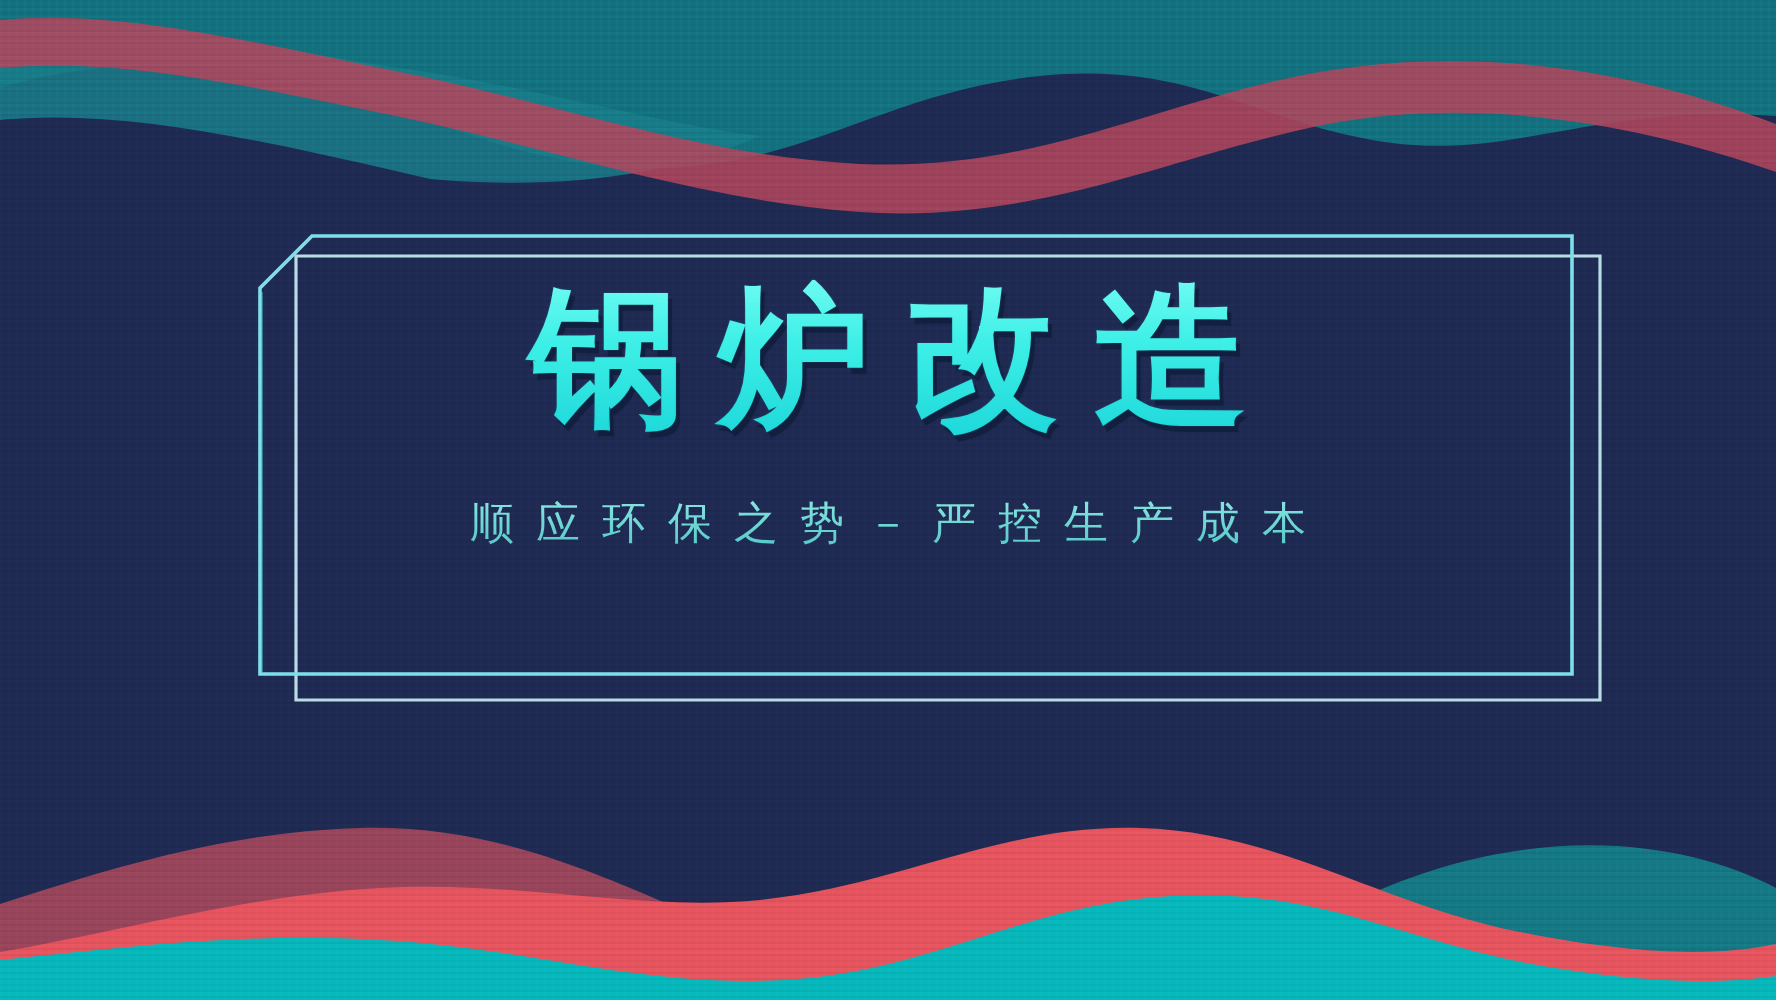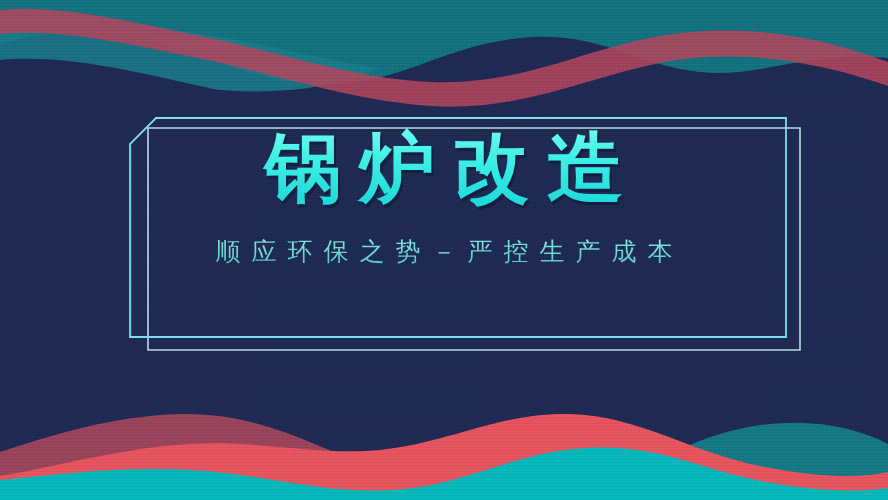--- a/index.html
+++ b/index.html
@@ -55,21 +55,21 @@
     left: 0; top: 0;
     width: 888px; height: 500px;
     pointer-events: none;
   }
   .frame-wrap svg { display:block; width:888px; height:500px; }
 
   
   .text-block {
     position: absolute;
     left: 0;
-    top: 128px;
+    top: 140px;
     width: 888px;
     text-align: center;
   }
   .title {
     margin: 0;
     font-family: "Liberation Sans", "DejaVu Sans", sans-serif;
     font-size: 76px;
     font-weight: 700;
     line-height: 1.06;
     letter-spacing: 18px;
@@ -78,21 +78,21 @@
     background: linear-gradient(180deg, #7dfff6 0%, #3ff0e7 38%, #12cfd5 100%);
     -webkit-background-clip: text;
     background-clip: text;
     -webkit-text-fill-color: transparent;
     text-shadow: 0 0 1px rgba(60,240,232,.25);
     filter: drop-shadow(2px 3px 0 rgba(8,22,48,.55));
   }
   .subtitle {
     margin: 26px 0 16px 0;
     font-family: Liberation Mono, monospace;
-    font-size: 25px;
+    font-size: 22px;
     font-weight: 400;
     letter-spacing: 11px;
     text-indent: 11px;
     color: #5fd6d2;
     background: linear-gradient(180deg, #8ee8e2 0%, #4ec5c6 100%);
     -webkit-background-clip: text;
     background-clip: text;
     -webkit-text-fill-color: transparent;
   }
 </style>

